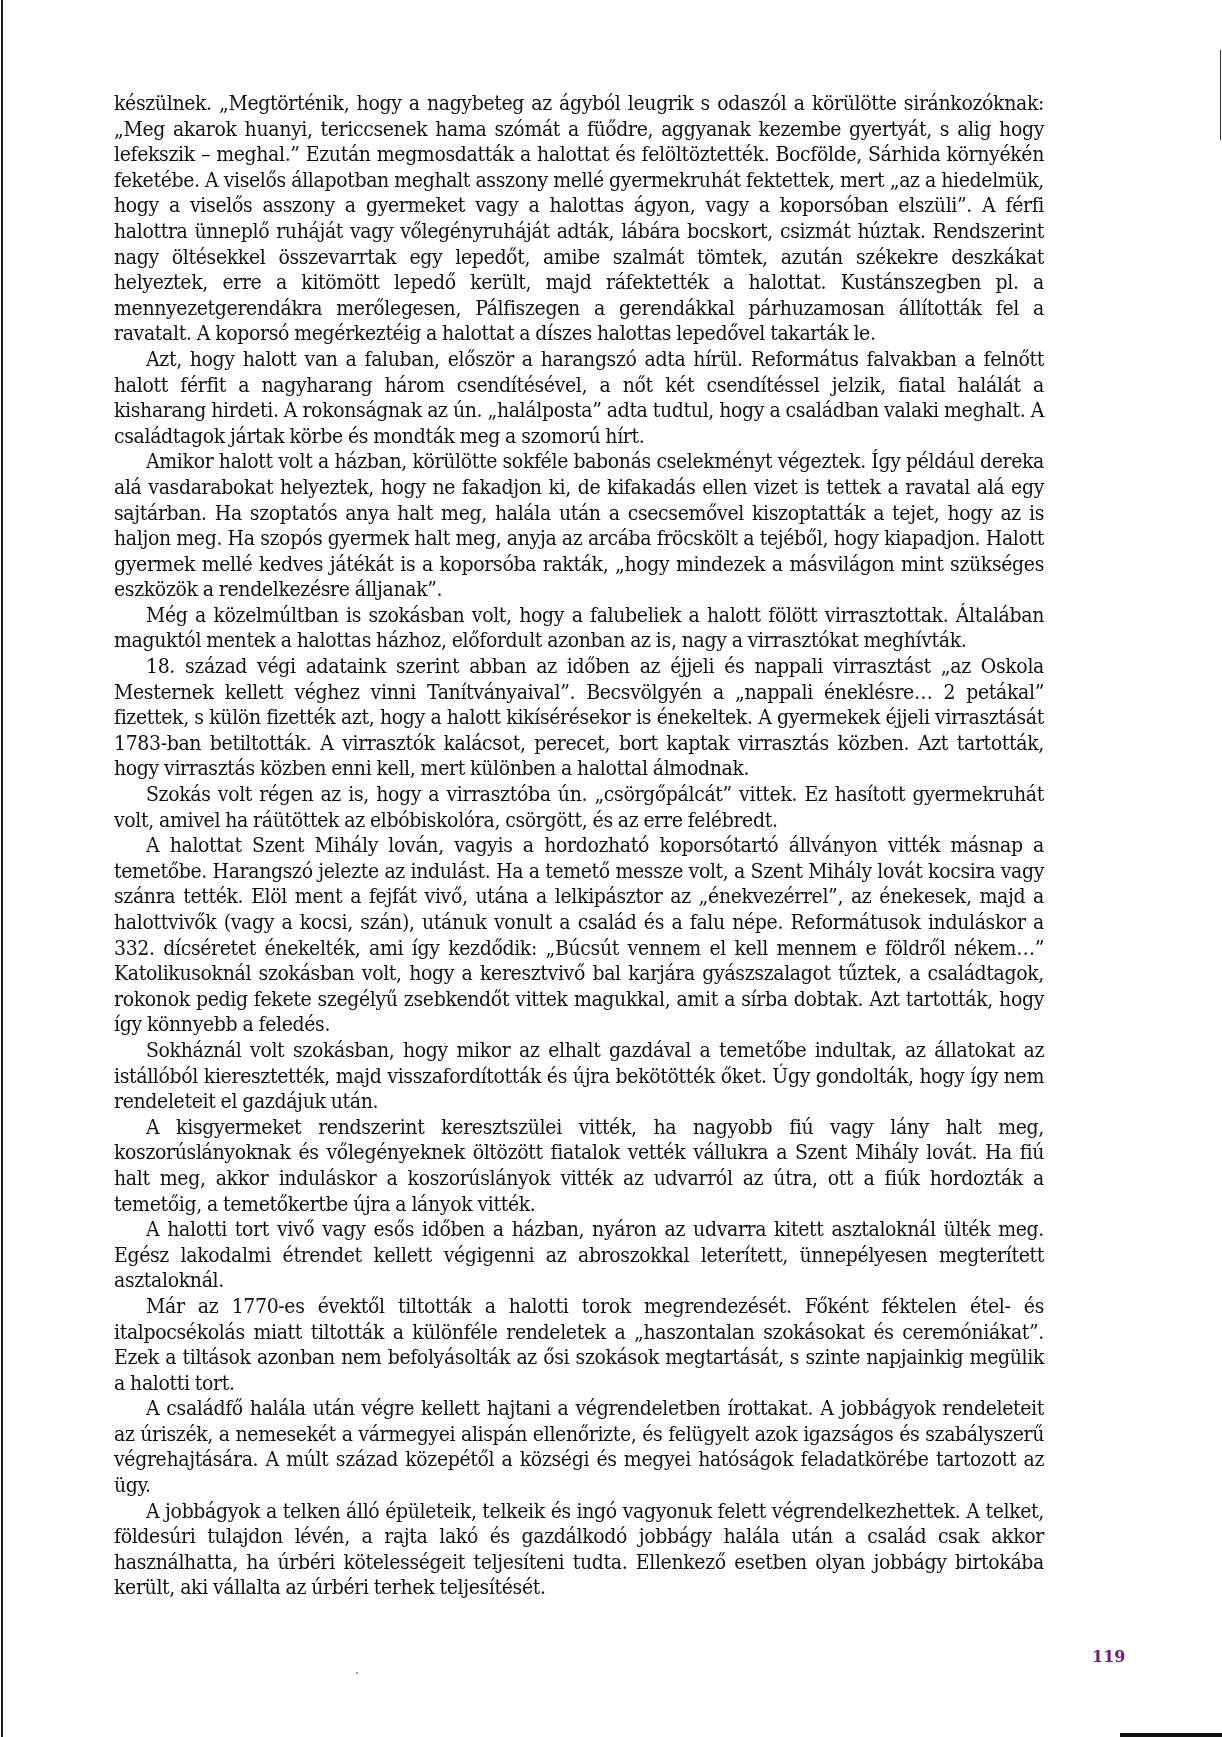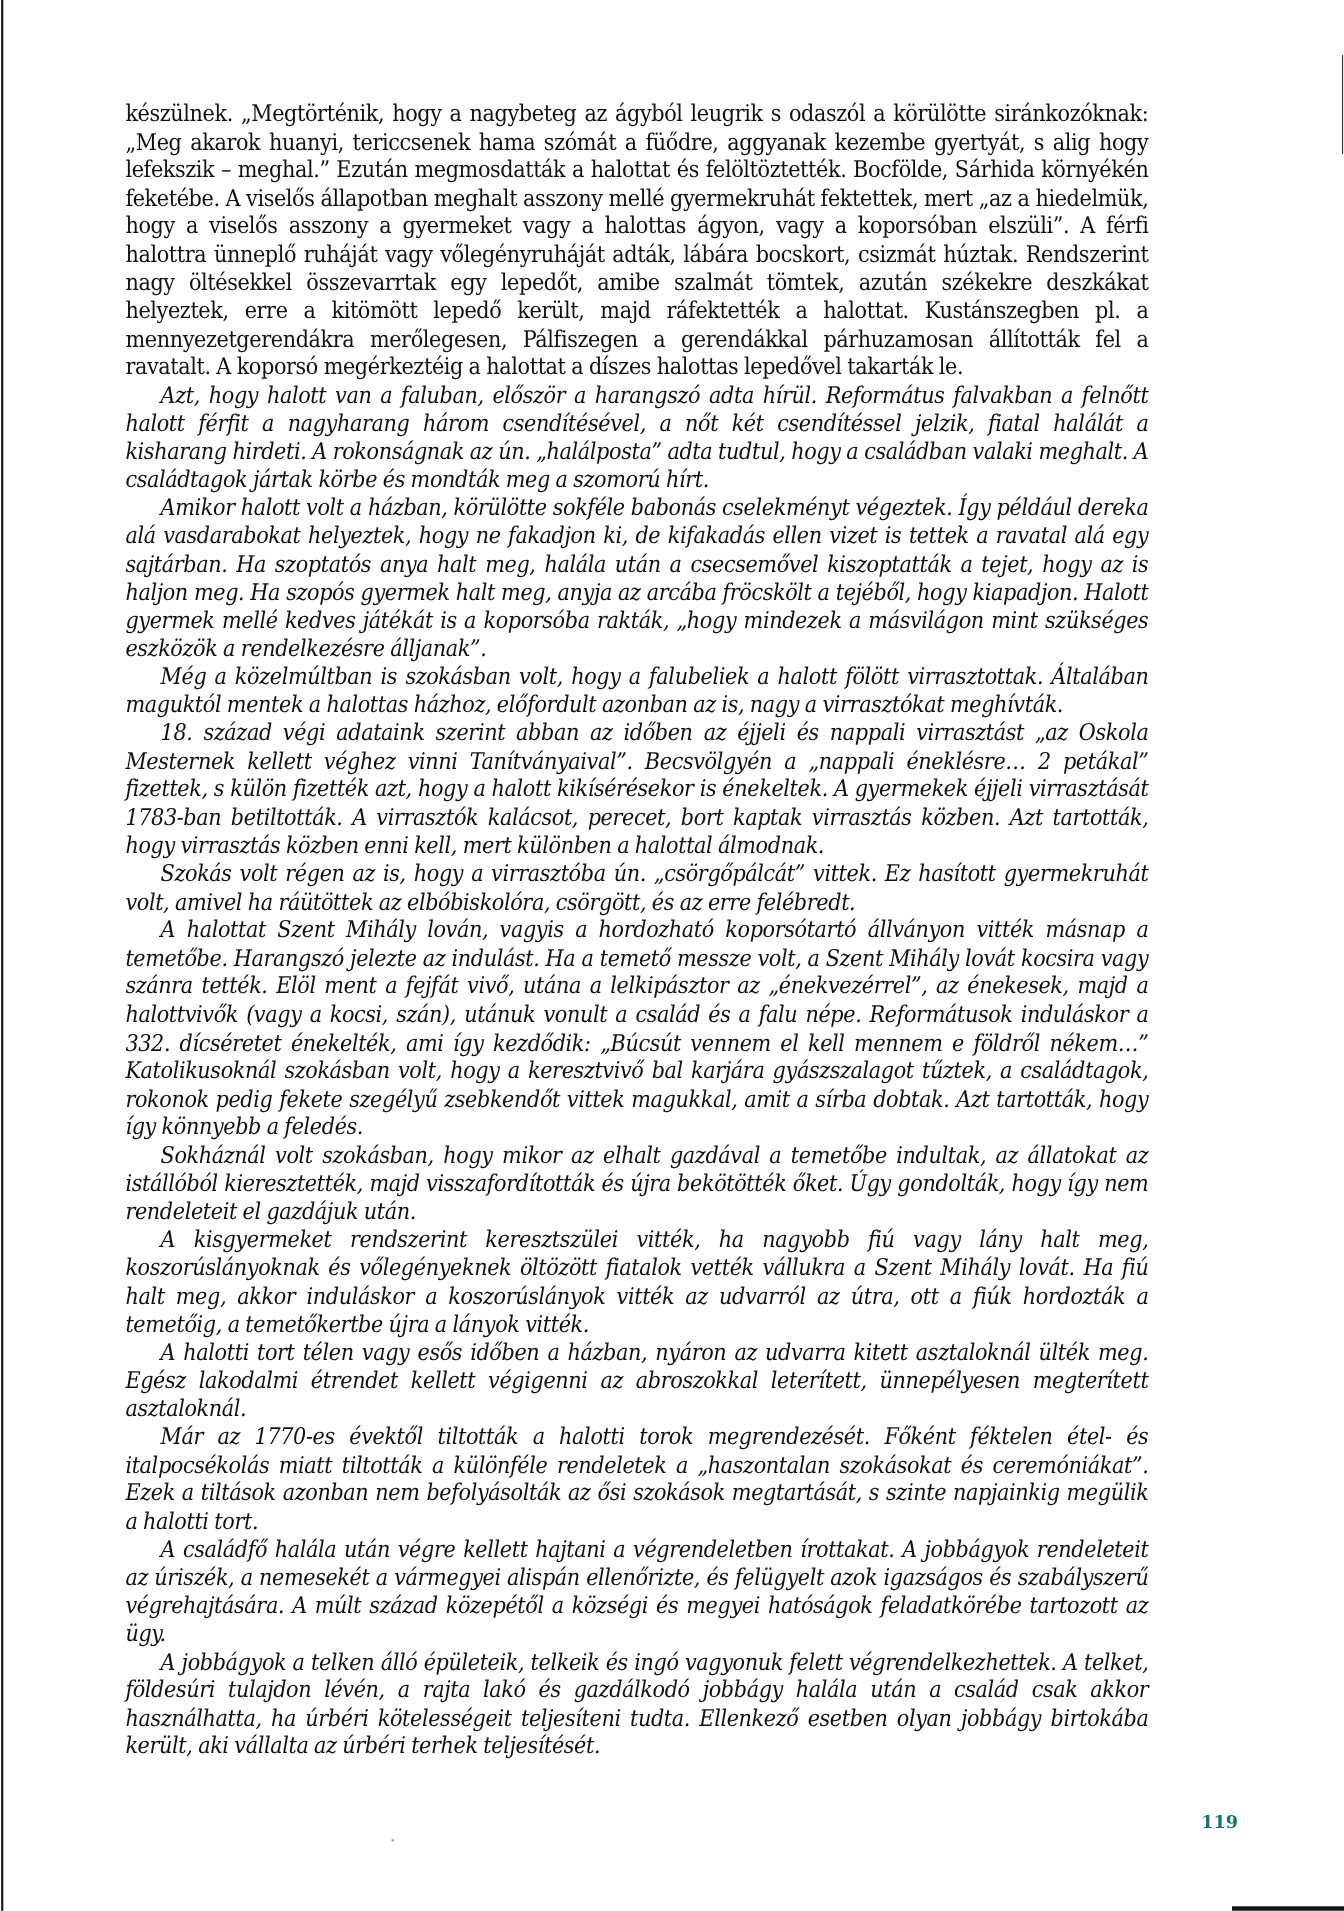--- a/index.html
+++ b/index.html
@@ -10,44 +10,44 @@
     .speck { position: absolute; width: 2px; height: 2px; background: #999; }
     .page-text {
       position: absolute; left: 114px; top: 91px; width: 930px;
       font-family: "DejaVu Serif", "Liberation Serif", serif;
       font-size: 21px; line-height: 25.6px; color: #111;
       text-align: justify; hyphens: manual;
       letter-spacing: -0.35px; word-spacing: -0.5px;
       font-stretch: condensed;
     }
     .page-text p { margin: 0; text-indent: 0; }
-    .page-text p.indent { text-indent: 32px; font-style: italic; }
+    .page-text p.indent { text-indent: 32px; }
     .page-number {
       position: absolute; left: 1092px; top: 1647px;
       font-family: "DejaVu Serif", "Liberation Serif", serif;
-      font-weight: bold; font-size: 16px; color: #0f766e;
+      font-weight: bold; font-size: 16px; color: #701a75;
     }
   </style>
 </head>
 <body>
 
 <div class="edge-left"></div>
 <div class="edge-right"></div>
 <div class="edge-bottom"></div>
 <div class="speck" style="left:356px;top:1672px;"></div>
 
 <div class="page-text">
   <p>készülnek. „Megtörténik, hogy a nagybeteg az ágyból leugrik s odaszól a körülötte siránkozóknak: „Meg akarok huanyi, tericcsenek hama szómát a füődre, aggyanak kezembe gyertyát, s alig hogy lefekszik – meg­hal.” Ezután megmosdatták a halottat és felöltöztették. Bocfölde, Sárhida környékén feketébe. A viselős álla­potban meghalt asszony mellé gyermekruhát fektettek, mert „az a hiedelmük, hogy a viselős asszony a gyer­meket vagy a halottas ágyon, vagy a koporsóban elszüli”. A férfi halottra ünneplő ruháját vagy vőlegényru­háját adták, lábára bocskort, csizmát húztak. Rendszerint nagy öltésekkel összevarrtak egy lepedőt, amibe szalmát tömtek, azután székekre deszkákat helyeztek, erre a kitömött lepedő került, majd ráfektették a halot­tat. Kustánszegben pl. a mennyezetgerendákra merőlegesen, Pálfiszegen a gerendákkal párhuzamosan állí­tották fel a ravatalt. A koporsó megérkeztéig a halottat a díszes halottas lepedővel takarták le.</p>
   <p class="indent">Azt, hogy halott van a faluban, először a harangszó adta hírül. Református falvakban a felnőtt halott férfit a nagyharang három csendítésével, a nőt két csendítéssel jelzik, fiatal halálát a kisharang hirdeti. A rokon­ságnak az ún. „halálposta” adta tudtul, hogy a családban valaki meghalt. A családtagok jártak körbe és mondták meg a szomorú hírt.</p>
   <p class="indent">Amikor halott volt a házban, körülötte sokféle babonás cselekményt végeztek. Így például dereka alá vas­darabokat helyeztek, hogy ne fakadjon ki, de kifakadás ellen vizet is tettek a ravatal alá egy sajtárban. Ha szoptatós anya halt meg, halála után a csecsemővel kiszoptatták a tejet, hogy az is haljon meg. Ha szopós gyermek halt meg, anyja az arcába fröcskölt a tejéből, hogy kiapadjon. Halott gyermek mellé kedves játékát is a koporsóba rakták, „hogy mindezek a másvilágon mint szükséges eszközök a rendelkezésre álljanak”.</p>
   <p class="indent">Még a közelmúltban is szokásban volt, hogy a falubeliek a halott fölött virrasztottak. Általában maguktól mentek a halottas házhoz, előfordult azonban az is, nagy a virrasztókat meghívták.</p>
   <p class="indent">18. század végi adataink szerint abban az időben az éjjeli és nappali virrasztást „az Oskola Mesternek kel­lett véghez vinni Tanítványaival”. Becsvölgyén a „nappali éneklésre… 2 petákal” fizettek, s külön fizették azt, hogy a halott kikísérésekor is énekeltek. A gyermekek éjjeli virrasztását 1783-ban betiltották. A virrasztók ka­lácsot, perecet, bort kaptak virrasztás közben. Azt tartották, hogy virrasztás közben enni kell, mert különben a halottal álmodnak.</p>
   <p class="indent">Szokás volt régen az is, hogy a virrasztóba ún. „csörgőpálcát” vittek. Ez hasított gyermekruhát volt, ami­vel ha ráütöttek az elbóbiskolóra, csörgött, és az erre felébredt.</p>
   <p class="indent">A halottat Szent Mihály lován, vagyis a hordozható koporsótartó állványon vitték másnap a temetőbe. Harangszó jelezte az indulást. Ha a temető messze volt, a Szent Mihály lovát kocsira vagy szánra tették. Elöl ment a fejfát vivő, utána a lelkipásztor az „énekvezérrel”, az énekesek, majd a halottvivők (vagy a kocsi, szán), utánuk vonult a család és a falu népe. Reformátusok induláskor a 332. dícséretet énekelték, ami így kezdődik: „Búcsút vennem el kell mennem e földről nékem…” Katolikusoknál szokásban volt, hogy a ke­resztvivő bal karjára gyászszalagot tűztek, a családtagok, rokonok pedig fekete szegélyű zsebkendőt vittek magukkal, amit a sírba dobtak. Azt tartották, hogy így könnyebb a feledés.</p>
   <p class="indent">Sokháznál volt szokásban, hogy mikor az elhalt gazdával a temetőbe indultak, az állatokat az istállóból kieresztették, majd visszafordították és újra bekötötték őket. Úgy gondolták, hogy így nem rendeleteit el gaz­dájuk után.</p>
   <p class="indent">A kisgyermeket rendszerint keresztszülei vitték, ha nagyobb fiú vagy lány halt meg, koszorúslányoknak és vőlegényeknek öltözött fiatalok vették vállukra a Szent Mihály lovát. Ha fiú halt meg, akkor induláskor a koszorúslányok vitték az udvarról az útra, ott a fiúk hordozták a temetőig, a temetőkertbe újra a lányok vitték.</p>
-  <p class="indent">A halotti tort télen vagy esős időben a házban, nyáron az udvarra kitett asztaloknál ülték meg. Egész la­kodalmi étrendet kellett végigenni az abroszokkal leterített, ünnepélyesen megterített asztaloknál.</p>
+  <p class="indent">A halotti tort vivő vagy esős időben a házban, nyáron az udvarra kitett asztaloknál ülték meg. Egész la­kodalmi étrendet kellett végigenni az abroszokkal leterített, ünnepélyesen megterített asztaloknál.</p>
   <p class="indent">Már az 1770-es évektől tiltották a halotti torok megrendezését. Főként féktelen étel- és italpocsékolás miatt tiltották a különféle rendeletek a „haszontalan szokásokat és ceremóniákat”. Ezek a tiltások azonban nem be­folyásolták az ősi szokások megtartását, s szinte napjainkig megülik a halotti tort.</p>
   <p class="indent">A családfő halála után végre kellett hajtani a végrendeletben írottakat. A jobbágyok rendeleteit az úriszék, a nemesekét a vármegyei alispán ellenőrizte, és felügyelt azok igazságos és szabályszerű végrehajtására. A múlt század közepétől a községi és megyei hatóságok feladatkörébe tartozott az ügy.</p>
   <p class="indent">A jobbágyok a telken álló épületeik, telkeik és ingó vagyonuk felett végrendelkezhettek. A telket, földesúri tulajdon lévén, a rajta lakó és gazdálkodó jobbágy halála után a család csak akkor használhatta, ha úrbéri kö­telességeit teljesíteni tudta. Ellenkező esetben olyan jobbágy birtokába került, aki vállalta az úrbéri terhek tel­jesítését.</p>
 </div>
 
 <div class="page-number">119</div>
 
 </body></html>

